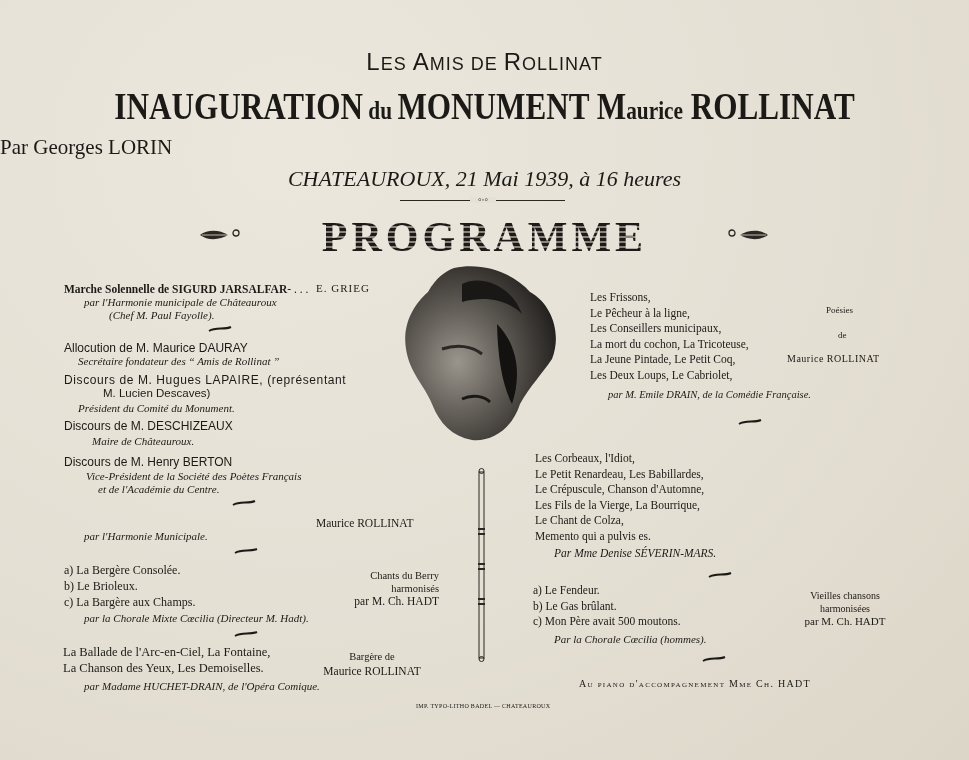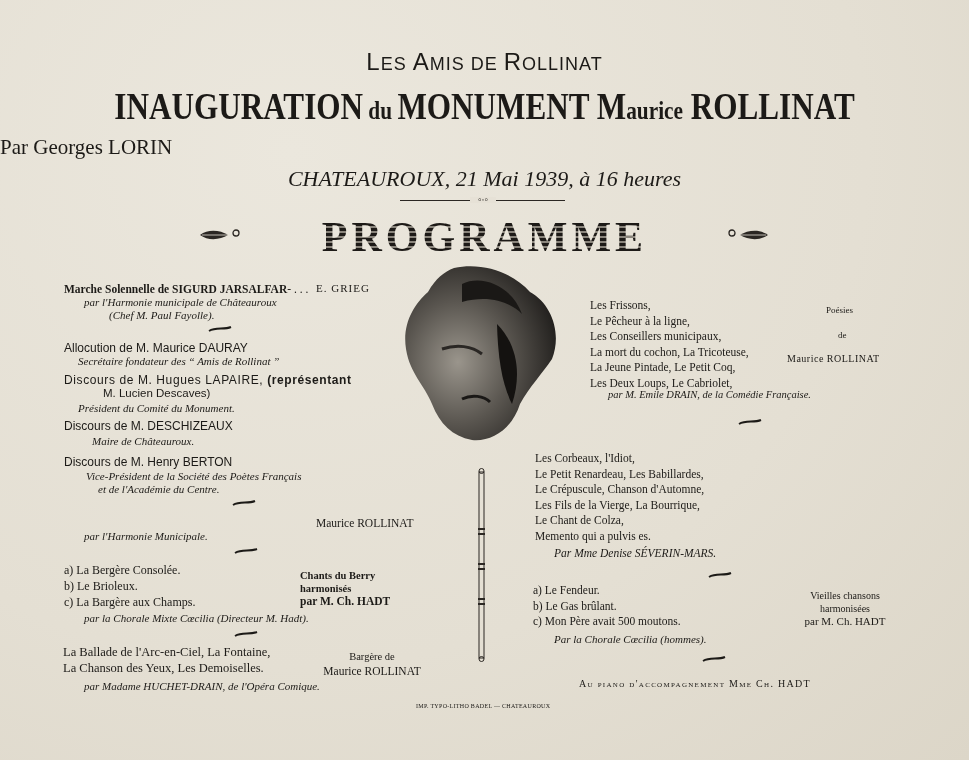--- a/index.html
+++ b/index.html
@@ -87,21 +87,21 @@
   <div class="abs serif" style="left:316px;top:282px;font-size:11px;letter-spacing:1px;">E. GRIEG</div>
   <div class="abs it" style="left:84px;top:296px;">par l'Harmonie municipale de Châteauroux</div>
   <div class="abs it" style="left:109px;top:309px;">(Chef M. Paul Fayolle).</div>
   <svg class="abs swash" style="left:208px;top:326px;" viewBox="0 0 24 6">
       <path d="M1 5 C8 1,16 4,23 1" stroke="#1c1a17" stroke-width="2" fill="none"></path>
     </svg>
 
   <div class="abs bold-sans l" style="left:64px;top:341px;">Allocution de M. Maurice DAURAY</div>
   <div class="abs it" style="left:78px;top:355px;">Secrétaire fondateur des “ Amis de Rollinat ”</div>
 
-  <div class="abs bold-sans l" style="left:64px;top:373px;letter-spacing:0.6px;"><span>Discours de M. Hugues LAPAIRE,</span> <span style="font-weight:bold;">(représentant</span></div>
+  <div class="abs bold-sans l" style="left:64px;top:373px;letter-spacing:0.6px;"><span>Discours de M. Hugues LAPAIRE,</span> <span style="font-weight:normal;">(représentant</span></div>
   <div class="abs bold-sans l" style="left:103px;top:387px;font-size:11.5px;">M. Lucien Descaves)</div>
   <div class="abs it" style="left:78px;top:402px;">Président du Comité du Monument.</div>
 
   <div class="abs bold-sans l" style="left:64px;top:419px;">Discours de M. DESCHIZEAUX</div>
   <div class="abs it" style="left:92px;top:435px;">Maire de Châteauroux.</div>
 
   <div class="abs bold-sans l" style="left:64px;top:455px;">Discours de M. Henry BERTON</div>
   <div class="abs it" style="left:86px;top:470px;">Vice-Président de la Société des Poètes Français</div>
   <div class="abs it" style="left:98px;top:483px;">et de l'Académie du Centre.</div>
   <svg class="abs swash" style="left:232px;top:500px;" viewBox="0 0 24 6">
@@ -110,21 +110,21 @@
 
   <div class="abs serif" style="left:316px;top:517px;font-size:11.5px;">Maurice ROLLINAT</div>
   <div class="abs it" style="left:84px;top:530px;">par l'Harmonie Municipale.</div>
   <svg class="abs swash" style="left:234px;top:548px;" viewBox="0 0 24 6">
       <path d="M1 5 C8 1,16 4,23 1" stroke="#1c1a17" stroke-width="2" fill="none"></path>
     </svg>
 
   <div class="abs serif" style="left:64px;top:563px;font-size:12px;">a) La Bergère Consolée.</div>
   <div class="abs serif" style="left:64px;top:579px;font-size:12px;">b) Le Brioleux.</div>
   <div class="abs serif" style="left:64px;top:595px;font-size:12px;">c) La Bargère aux Champs.</div>
-  <div class="abs serif" style="left:300px;top:569px;width:124px;text-align:left;font-size:10.5px;line-height:13px;white-space:normal;font-weight:bold;">
+  <div class="abs serif" style="left:315px;top:569px;width:124px;text-align:right;font-size:10.5px;line-height:13px;white-space:normal;">
     <div>Chants du Berry</div>
       <div>harmonisés</div>
       <div style="font-size:11.5px;">par M. Ch. HADT</div>
   </div>
   <div class="abs it" style="left:84px;top:612px;">par la Chorale Mixte Cœcilia (Directeur M. Hadt).</div>
   <svg class="abs swash" style="left:234px;top:631px;" viewBox="0 0 24 6">
       <path d="M1 5 C8 1,16 4,23 1" stroke="#1c1a17" stroke-width="2" fill="none"></path>
     </svg>
 
   <div class="abs serif" style="left:63px;top:645px;font-size:12.5px;">La Ballade de l'Arc-en-Ciel, La Fontaine,</div>
@@ -142,21 +142,21 @@
         <rect x="1" y="60" width="7" height="2"></rect>
         <rect x="1" y="65" width="7" height="2"></rect>
         <rect x="1" y="95" width="7" height="2"></rect>
         <rect x="1" y="100" width="7" height="2"></rect>
         <rect x="1" y="130" width="7" height="2"></rect>
         <rect x="1" y="135" width="7" height="2"></rect>
       </g>
     <circle cx="4.5" cy="191" r="2.5" fill="none" stroke="#2b2723"></circle>
   </svg>
 
-  <div class="abs serif" style="left:590px;top:290px;line-height:15.5px;font-size:11.5px;margin-top:8px;">
+  <div class="abs serif" style="left:590px;top:290px;line-height:15.5px;font-size:11.5px;">
     <div>Les Frissons,</div>
     <div>Le Pêcheur à la ligne,</div>
     <div>Les Conseillers municipaux,</div>
     <div>La mort du cochon, La Tricoteuse,</div>
     <div>La Jeune Pintade, Le Petit Coq,</div>
     <div>Les Deux Loups, Le Cabriolet,</div>
   </div>
   <div class="abs serif" style="left:826px;top:305px;font-size:9px;">Poésies</div>
   <div class="abs serif" style="left:838px;top:330px;font-size:9px;">de</div>
   <div class="abs serif" style="left:787px;top:353px;font-size:10px;letter-spacing:0.5px;">Maurice ROLLINAT</div>

